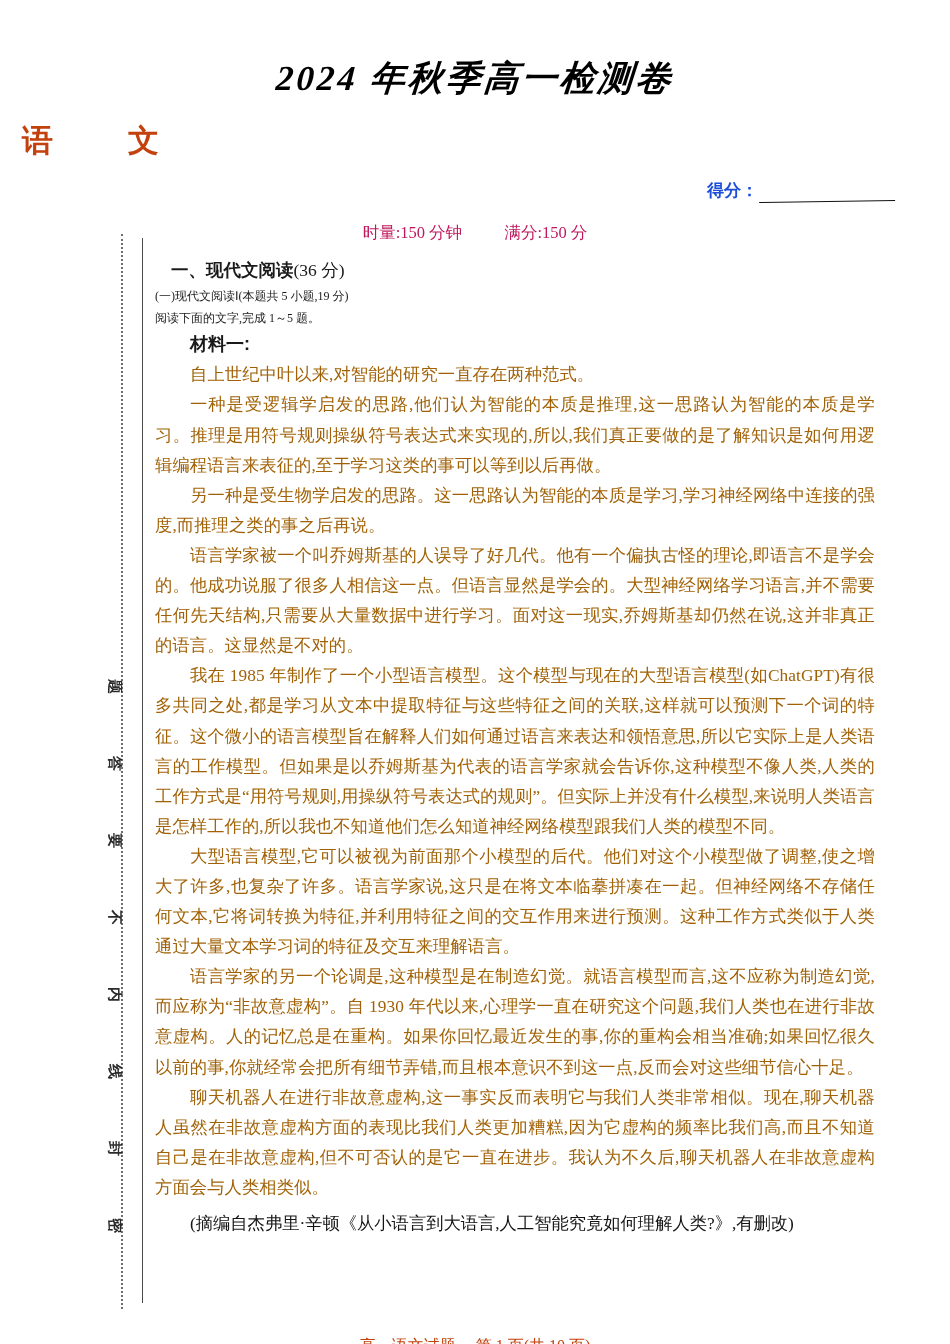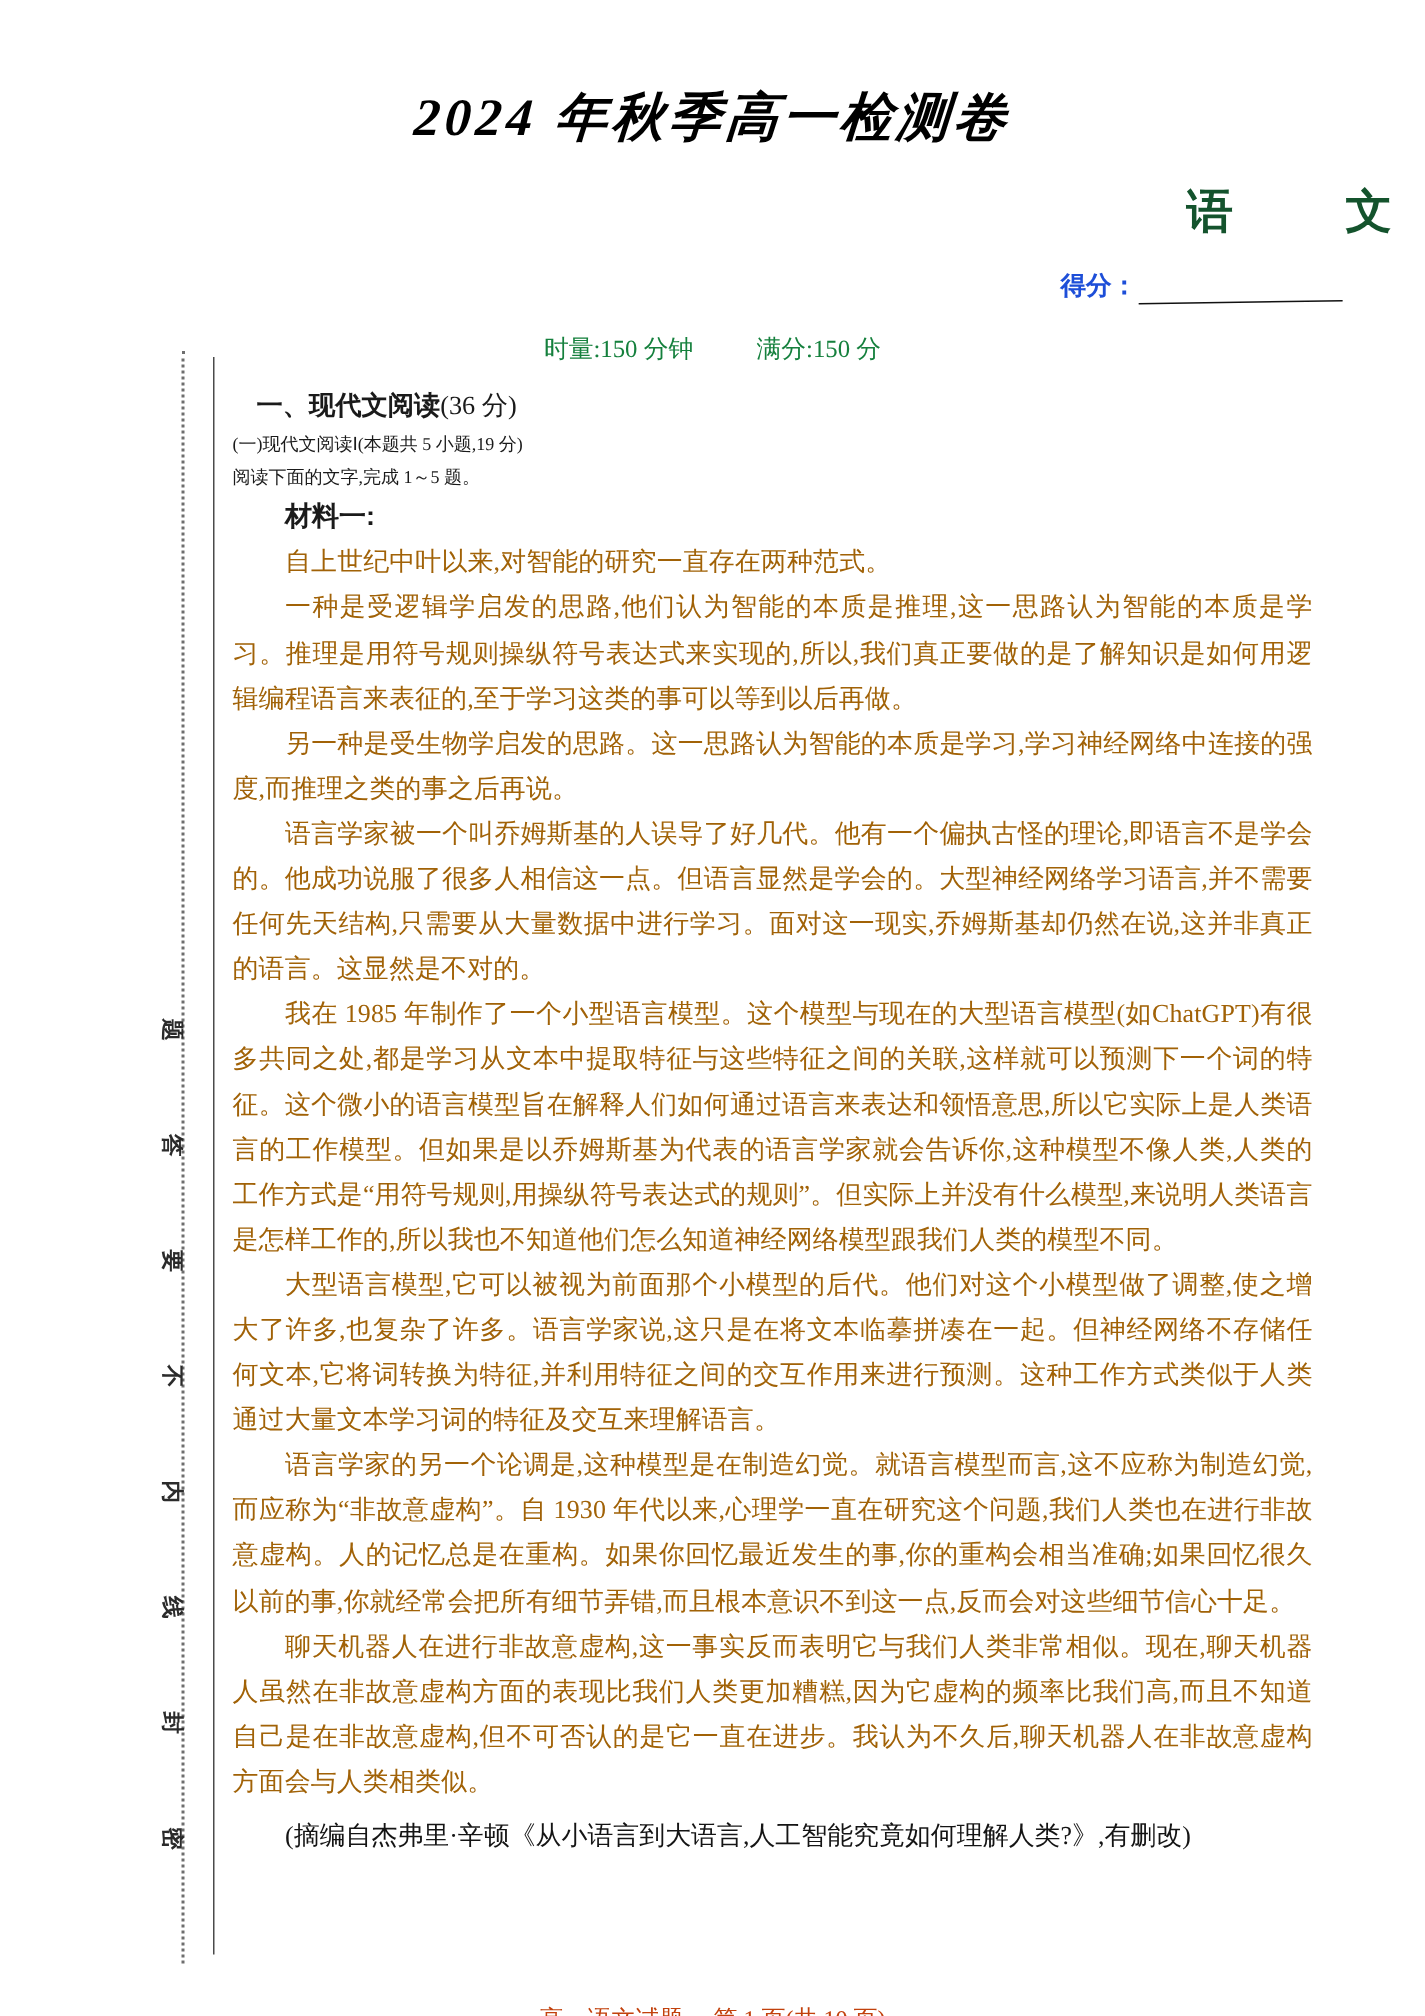--- a/index.html
+++ b/index.html
@@ -92,27 +92,27 @@
     font-family: "Liberation Serif", "DejaVu Serif", serif;
     letter-spacing: 3px;
     color: #000;
     transform: skewX(-4deg);
   }
   .doc-subject {
     position: absolute;
     left: 0;
     top: 120px;
     width: 950px;
-    text-align: right;
+    text-align: left;
     font-size: 31px;
     font-weight: 700;
     font-family: "Liberation Sans", sans-serif;
     letter-spacing: 22px;
     text-indent: 22px;
-    color: #14532d;
+    color: #c2410c;
   }
   .score-box {
     position: absolute;
     right: 55px;
     top: 179px;
     font-size: 17px;
     font-weight: 700;
     font-family: "Liberation Sans", sans-serif;
     color: #1d4ed8;
     display: flex;
@@ -127,21 +127,21 @@
     transform: rotate(-0.9deg);
   }
   .exam-meta {
     position: absolute;
     left: 0;
     top: 222px;
     width: 950px;
     text-align: center;
     font-size: 16.5px;
     font-family: "Liberation Serif", serif;
-    color: #15803d;
+    color: #be185d;
   }
   .exam-meta .sep { display: inline-block; width: 34px; }
 
   
   .body-col {
     position: absolute;
     left: 155px;
     top: 258px;
     width: 720px;
   }

